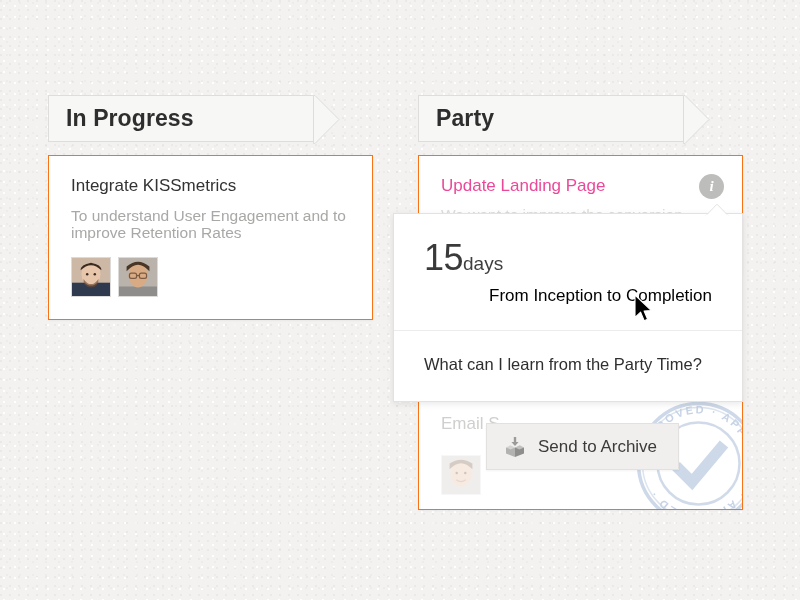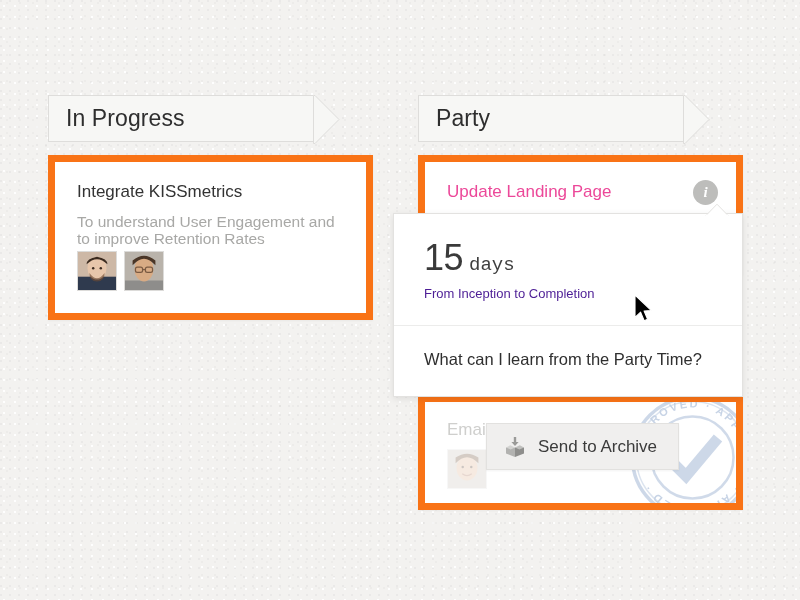--- a/index.html
+++ b/index.html
@@ -33,21 +33,21 @@
     background: #f7f7f5;
     border: 1px solid #dedddb;
     border-right: none;
     box-sizing: border-box;
     display: flex;
     align-items: center;
   }
   .col-header .hdr-label {
     font-size: 23px;
     color: #2e2e2e;
-    font-weight: 400;
+    font-weight: 700;
     padding-left: 17px;
     letter-spacing: 0.1px;
     white-space: nowrap;
   }
   .col-header .arrow-tip {
     position: absolute;
     left: 100%;
     top: -1px;
     width: 27px;
     height: 47px;
@@ -55,21 +55,21 @@
   }
   .col-header .arrow-tip svg { display: block; }
 
   #col-header-in-progress { left: 48px;  top: 95px; width: 265px; }
   #col-header-party       { left: 418px; top: 95px; width: 265px; }
 
   
   .card {
     position: absolute;
     background: #ffffff;
-    border: 7px solid #f97316;
+    border: 1px solid #f97316;
     box-sizing: border-box;
     box-shadow: 0 1px 2px rgba(0,0,0,0.045);
   }
   .card-title {
     font-size: 17px;
     color: #333333;
     padding: 0;
     white-space: nowrap;
   }
   .card-desc {
@@ -182,39 +182,38 @@
   }
   .popover-arrow svg { display: block; }
 
   .popover-section-metric {
     padding: 26px 30px 24px 30px;
     border-bottom: 1px solid #ececeb;
   }
   .metric-line {
     display: flex;
     align-items: baseline;
-    gap: 6px;
     margin-bottom: 10px;
   }
   .metric-value {
     font-size: 36px;
     color: #3a3a3a;
     font-weight: 400;
     line-height: 1;
     letter-spacing: -0.5px;
   }
   .metric-unit {
     font-size: 19px;
     color: #3f3f3f;
     font-weight: 400;
-    font-family: Liberation Mono, monospace;
   }
   .metric-caption {
-    font-size: 13px;
-    color: #4c1d95;
+    font-size: 17px;
+    color: #000000;
+    text-align: right;
   }
   .popover-section-question {
     padding: 24px 30px 27px 30px;
   }
   .question-text {
     font-size: 16.5px;
     color: #2f2f2f;
   }
 
   

